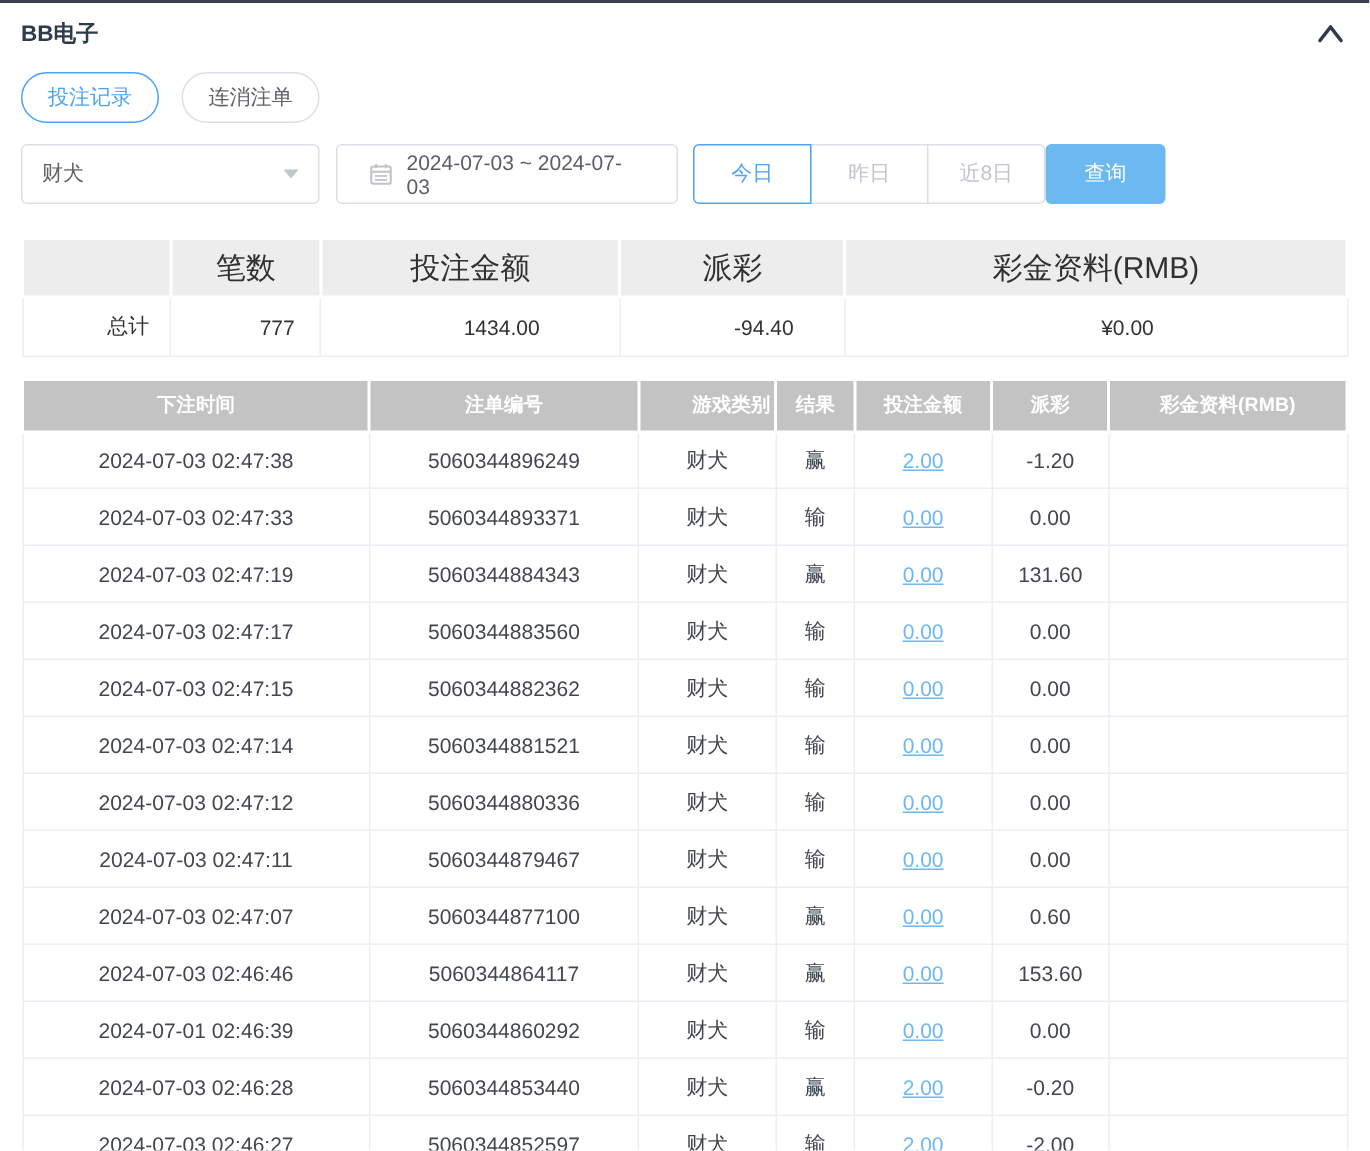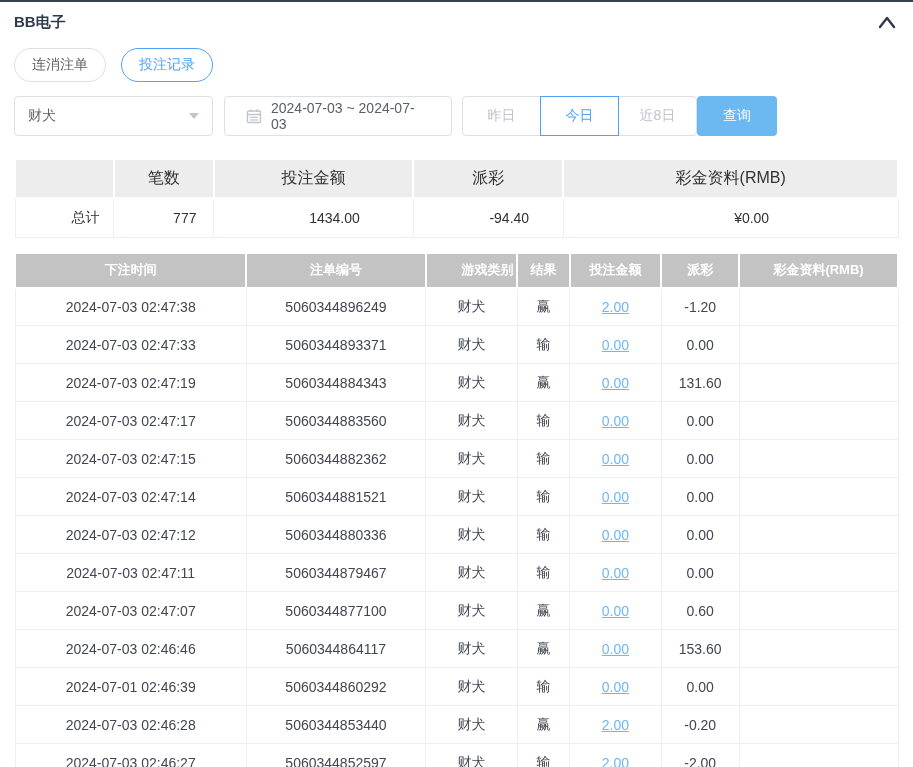--- a/index.html
+++ b/index.html
@@ -51,21 +51,21 @@
   .seg-btn:first-child{margin-left:0;border-radius:4px 0 0 4px;}
   .seg-btn:last-child{border-radius:0 4px 4px 0;}
   .seg-btn.active{border-color:var(--accent-blue);color:var(--accent-blue);z-index:1;}
   .query-btn{width:80px;height:40px;background:var(--button-blue);color:#fff;
     border:none;border-radius:4px;font-size:14px;cursor:pointer;}
 
   
   table{width:100%;border-collapse:collapse;table-layout:fixed;}
   .summary-table{margin-bottom:14px;}
   .summary-table th{background:var(--summary-header-bg);border:2px solid #fff;height:39px;
-    font-weight:400;font-size:16px;color:#303133;text-align:center;}
+    font-weight:400;font-size:20px;color:#303133;text-align:center;}
   .summary-table td{border:1px solid var(--row-border);height:39px;font-size:14px;
     color:#303133;text-align:center;padding-left:42px;}
   .summary-table .col-label{width:11.2%;}
   .summary-table .col-count{width:11.3%;}
   .summary-table .col-amount{width:22.6%;}
   .summary-table .col-payout{width:17%;}
 
   
   .bet-table th{background:var(--table-header-gray);border:2px solid #fff;height:35px;
     font-weight:700;font-size:13px;color:#fff;text-align:center;}
@@ -89,43 +89,43 @@
   <div class="panel-header">
     <span class="panel-title">BB电子</span>
     <button class="collapse-btn">
       <svg width="20" height="14" viewBox="0 0 20 14">
         <polyline points="3,12 10,3 17,12" fill="none" stroke="#2f3a4a" stroke-width="2.4" stroke-linecap="round" stroke-linejoin="round"></polyline>
       </svg>
     </button>
   </div>
 
   <div class="tabs">
+    <button class="tab active">投注记录</button>
     <button class="tab">连消注单</button>
-    <button class="tab active">投注记录</button>
   </div>
 
   <div class="filters">
     <div class="select">
       <span>财犬</span>
       <span class="caret-down"></span>
     </div>
     <div class="date-input">
       <svg width="16" height="16" viewBox="0 0 16 16">
         <rect x="1.5" y="3" width="13" height="11.5" rx="1.2" fill="none" stroke="#c0c4cc" stroke-width="1.4"></rect>
         <line x1="1.5" y1="6.5" x2="14.5" y2="6.5" stroke="#c0c4cc" stroke-width="1.4"></line>
         <line x1="4.8" y1="1.3" x2="4.8" y2="4" stroke="#c0c4cc" stroke-width="1.4"></line>
         <line x1="11.2" y1="1.3" x2="11.2" y2="4" stroke="#c0c4cc" stroke-width="1.4"></line>
         <line x1="4" y1="9.3" x2="12" y2="9.3" stroke="#c0c4cc" stroke-width="1.2"></line>
         <line x1="4" y1="12" x2="12" y2="12" stroke="#c0c4cc" stroke-width="1.2"></line>
       </svg>
       <span>2024-07-03 ~ 2024-07-03</span>
     </div>
     <div class="segmented">
+      <button class="seg-btn active">今日</button>
       <button class="seg-btn">昨日</button>
-      <button class="seg-btn active">今日</button>
       <button class="seg-btn">近8日</button>
     </div>
     <button class="query-btn">查询</button>
   </div>
 
   <table class="summary-table">
     <thead>
       <tr>
         <th class="col-label"></th>
         <th class="col-count">笔数</th>

